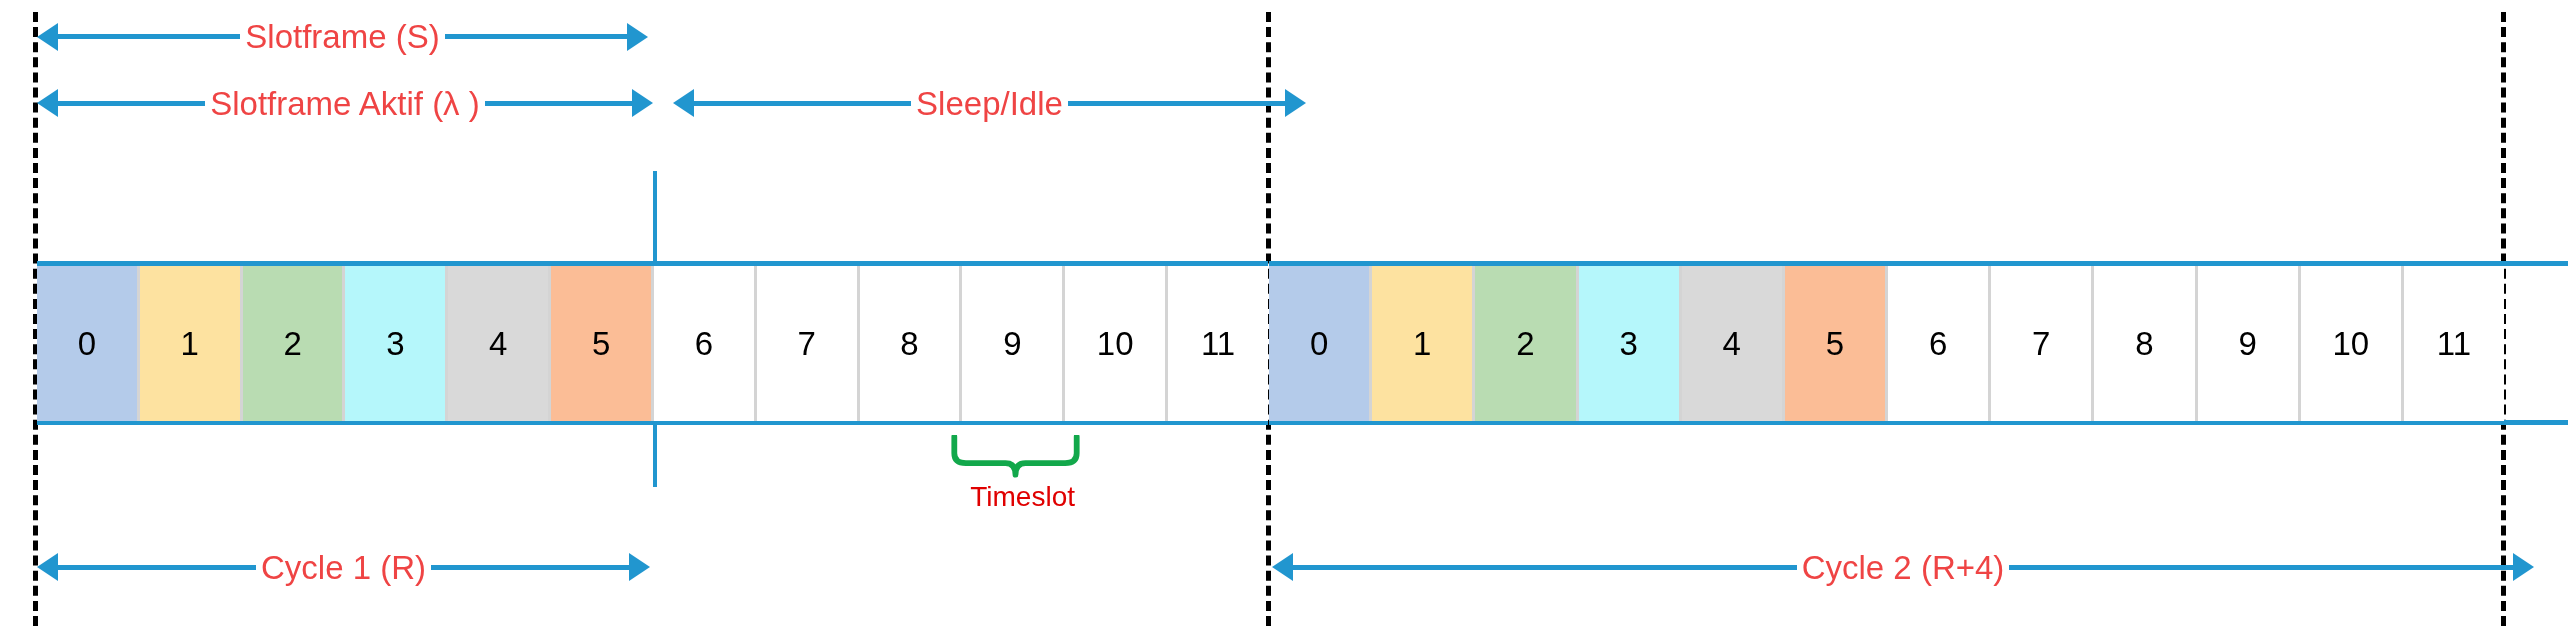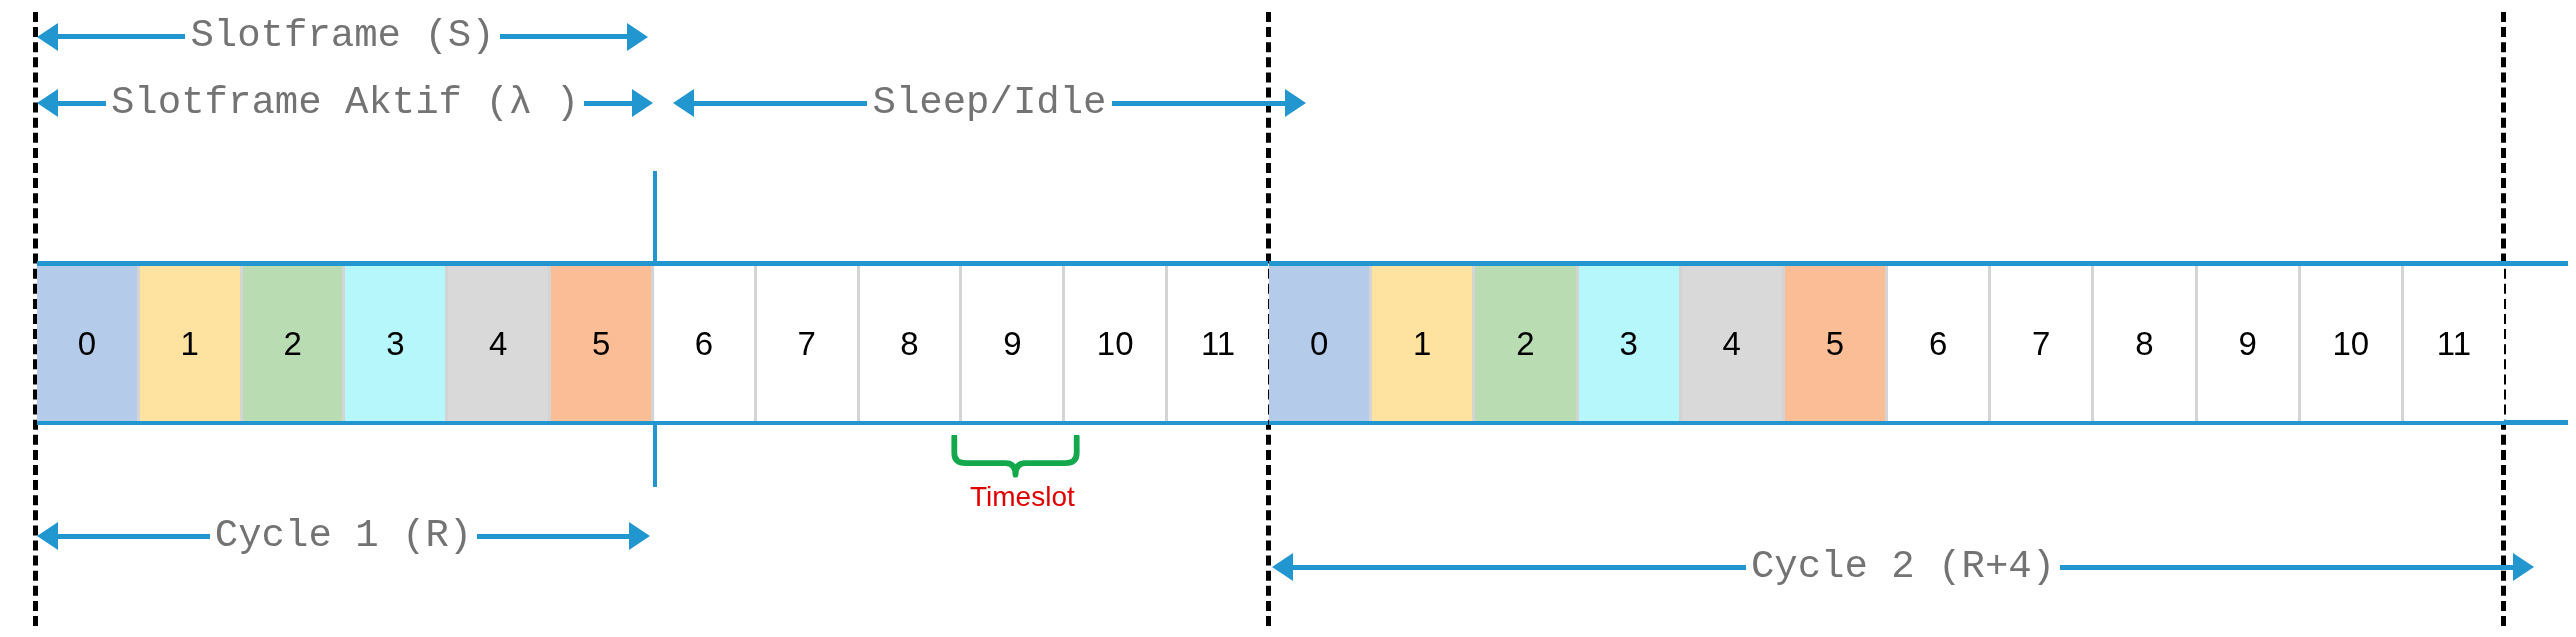--- a/index.html
+++ b/index.html
@@ -46,26 +46,26 @@
     align-items: center;
     height: 48px;
   }
   .arrow-row .shaft {
     flex: 1 1 auto;
     height: 5px;
     background: #2196cf;
   }
   .arrow-row .label {
     flex: 0 0 auto;
-    color: #737373;
-    font-size: 39px;
+    color: #ef4444;
+    font-size: 33px;
     line-height: 1;
     white-space: nowrap;
     padding: 0 5px;
-    font-family: Liberation Mono, monospace;
+    font-family: Liberation Sans, sans-serif;
   }
   .head {
     flex: 0 0 auto;
     width: 0;
     height: 0;
     border-top: 14px solid transparent;
     border-bottom: 14px solid transparent;
   }
   .head.left  { border-right: 21.6px solid #2196cf; }
   .head.right { border-left: 21.6px solid #2196cf; }
@@ -168,23 +168,23 @@
       <div class="slot" style="background: rgb(255, 255, 255); flex: 1 1 0px;">9</div>
       <div class="slot" style="background: rgb(255, 255, 255); flex: 1 1 0px;">10</div>
       <div class="slot" style="background: rgb(255, 255, 255); flex: 1 1 0px;">11</div>
     </div>
 
   <div class="brace" style="left:949px; top:435px; width:133px; height:43px;">
     <svg width="133" height="43" viewBox="0 0 160 52" aria-hidden="true">
       <path d="M6 2 L6 22 Q6 34 20 34 L68 34 Q80 34 80 48 Q80 34 92 34 L140 34 Q154 34 154 22 L154 2" fill="none" stroke="#12a84b" stroke-width="7" stroke-linecap="round" stroke-linejoin="round"></path>
     </svg>
   </div>
-  <div class="brace-caption" style="left:970px; top:481px; width:158px; text-align:left;">Timeslot</div>
+  <div class="brace-caption" style="left:917px; top:481px; width:158px; text-align:right;">Timeslot</div>
 
-  <div class="arrow-row" style="left:37px; top:512px; width:613px;">
+  <div class="arrow-row" style="left:37px; top:543px; width:613px;">
     <div class="head left"></div>
     <div class="shaft"></div>
     <div class="label">Cycle 1 (R)</div>
     <div class="shaft"></div>
     <div class="head right"></div>
   </div>
 
   <div class="arrow-row" style="left:1272px; top:543px; width:1262px;">
     <div class="head left"></div>
     <div class="shaft"></div>

